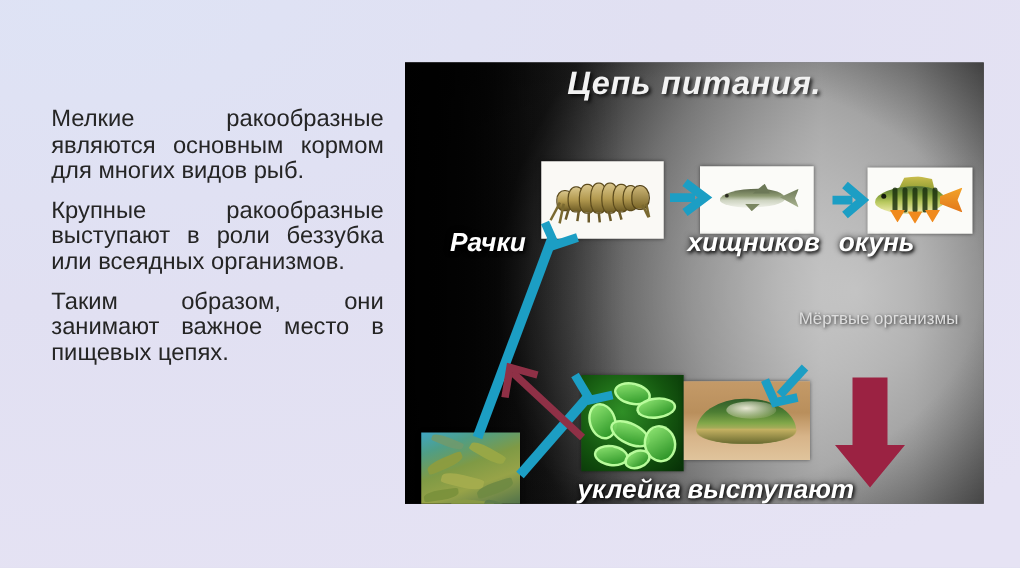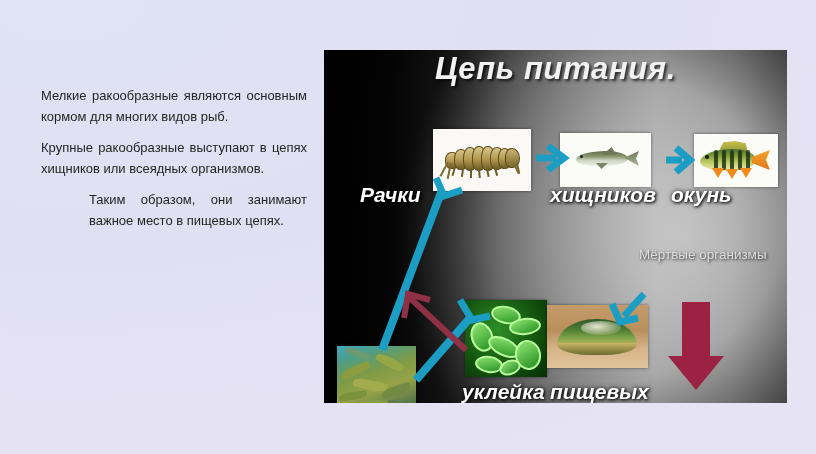--- a/index.html
+++ b/index.html
@@ -18,46 +18,46 @@
   #text-col{
     position:absolute;left:41px;top:86px;width:266px;
   }
   #page-title{
     font-size:19.5px;line-height:26px;color:#1b1b1b;
     font-weight:400;letter-spacing:.1px;margin:0 0 7px 0;
     font-family:"Liberation Serif","DejaVu Serif",serif;
     white-space:nowrap;
   }
   .para{
-    font-size:13px;line-height:20.6px;color:#252525;
+    font-size:19px;line-height:20.6px;color:#252525;
     text-align:justify;text-justify:inter-word;margin:0 0 11px 0;
     -webkit-hyphens:none;hyphens:none;
   }
-  .para:last-child{margin-bottom:0;margin-left:48px;}
+  .para:last-child{margin-bottom:0;}
 
   
   #photo{
     position:absolute;left:324px;top:50px;width:463px;height:353px;
     overflow:hidden;
     background:
       radial-gradient(ellipse 62% 82% at 78% 52%, #9c9c9c 0%, #8b8b8b 22%, #6e6e6e 46%, #4a4a4a 68%, #242424 86%, #060606 100%),
       linear-gradient(90deg,#000 0%,#050505 14%,#101010 24%,#2a2a2a 38%,#4d4d4d 55%,#6e6e6e 72%,#565656 88%,#2c2c2c 100%);
     background-blend-mode:screen,normal;
   }
   #photo::after{ 
     content:"";position:absolute;inset:0;pointer-events:none;
     background:
       linear-gradient(90deg,rgba(0,0,0,.95) 0%,rgba(0,0,0,.78) 9%,rgba(0,0,0,.25) 22%,rgba(0,0,0,0) 38%),
       radial-gradient(ellipse 95% 90% at 50% 50%, rgba(0,0,0,0) 52%, rgba(0,0,0,.55) 92%, rgba(0,0,0,.85) 100%);
   }
   #photo > *{position:absolute;z-index:2;}
 
   #photo-title{
     left:0;right:0;top:1px;text-align:center;
-    font-size:31px;font-weight:700;font-style:italic;
+    font-size:26px;font-weight:700;font-style:italic;
     color:#f2f2f2;letter-spacing:.6px;
     text-shadow:2px 2px 3px rgba(0,0,0,.75);
     font-family:"Liberation Sans","DejaVu Sans",sans-serif;
   }
 
   
   .panel{background:#fbfbf8;box-shadow:0 0 3px rgba(0,0,0,.5);overflow:hidden;}
 
   
   #panel-crustacean{left:109px;top:79px;width:98px;height:62px;background:#faf9f5;}
@@ -136,21 +136,21 @@
   
   .arrow-cyan{z-index:4;}
 </style>
 </head>
 <body>
 
 <div id="slide">
 
   <div id="text-col">
     <p class="para">Мелкие ракообразные являются основным кормом для многих видов рыб.</p>
-    <p class="para">Крупные ракообразные выступают в цепях хищников или всеядных организмов.</p>
+    <p class="para">Крупные ракообразные выступают в роли беззубка или всеядных организмов.</p>
     <p class="para">Таким образом, они занимают важное место в пищевых цепях.</p>
   </div>
 
   <div id="photo">
 
     <div id="photo-title">Цепь питания.</div>
 
     <div class="panel" id="panel-crustacean">
       <div class="bug">
         <div class="seg" style="left:0px;top:12px;width:14px;height:17px;"></div>
@@ -224,21 +224,21 @@
       <div class="germ" style="left:10px;top:56px;width:28px;height:17px;transform:rotate(8deg);"></div>
       <div class="germ" style="left:34px;top:60px;width:22px;height:15px;transform:rotate(-20deg);"></div>
     </div>
     <div class="ph-label" style="left:138px;top:330px;">уклейка</div>
 
     <div class="panel" id="panel-mussel">
       <div class="shell"></div>
       <div class="shell-rim"></div>
       <div class="shell-hi"></div>
     </div>
-    <div class="ph-label" style="left:226px;top:330px;">пищевых</div>
+    <div class="ph-label" style="left:226px;top:330px;">выступают</div>
 
     <div class="ph-label" id="lbl-dead" style="left:315px;top:196px;width:110px;">Мёртвые организмы</div>
 
     <svg class="arrow-cyan" style="left:0;top:0;width:463px;height:353px;" viewBox="0 0 463 353">
       <g fill="none" stroke="#1c9ec4" stroke-width="7" stroke-linecap="butt">
 
         <line x1="58" y1="300" x2="118" y2="140" stroke-width="8"></line>
 
         <line x1="212" y1="108" x2="232" y2="108"></line>
 

